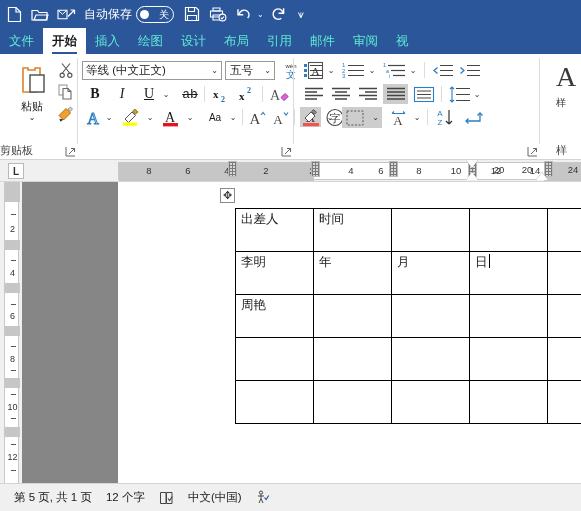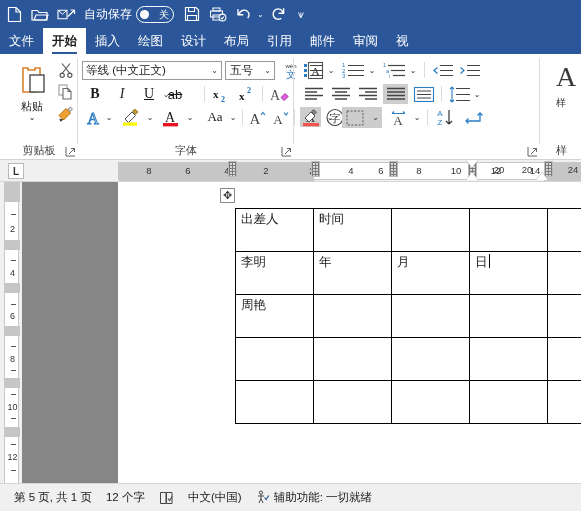--- a/index.html
+++ b/index.html
@@ -51,38 +51,38 @@
   .tabstrip{
     position:absolute; left:0; top:28px; width:581px; height:26px;
     background:#2b579a;
   }
   .tabs{
     position:absolute; left:0; top:0; height:26px;
     display:flex; align-items:flex-end;
   }
   .tab{
     height:26px; line-height:26px; padding:0 9px; font-size:12.5px;
-    color:#ffffff; white-space:nowrap; position:relative;
+    color:#5eead4; white-space:nowrap; position:relative;
   }
   .tab.active{
     background:#fff; color:#1a1a1a; font-weight:bold;
   }
   .tab.active .uline{
     position:absolute; left:9px; right:9px; bottom:0px; height:2.5px;
     background:#2b579a;
   }
 
   
   .ribbon{
     position:absolute; left:0; top:54px; width:581px; height:106px;
     background:#fff; border-bottom:1px solid #d3d3d3;
   }
   .grp{ position:absolute; top:0; height:106px; }
   .grp-label{
-    position:absolute; bottom:2px; width:100%; text-align:center;
+    position:absolute; bottom:2px; width:100%; 
     font-size:11px; color:#444;
   }
   .grp-sep{
     position:absolute; top:4px; width:1px; height:86px; background:#dcdcdc;
   }
   .dlg{
     position:absolute; bottom:3px; right:2px; width:11px; height:11px;
     color:#555; font-size:9px;
   }
   .dlg svg{display:block;}
@@ -370,21 +370,21 @@
         <svg width="19" height="19" viewBox="0 0 19 19">
             <rect x="2.5" y="1.5" width="14" height="16" fill="none" stroke="#555" stroke-width="1.1"></rect>
             <text x="9.5" y="14" font-size="11" text-anchor="middle" fill="#333" font-family="Liberation Serif">A</text>
           </svg>
       </div>
 
       <div class="ibtn row2" style="left:6px;width:22px;font-weight:bold;font-family:'Liberation Serif',serif;font-size:14px">B</div>
       <div class="ibtn row2" style="left:33px;width:22px;font-style:italic;font-family:'Liberation Serif',serif;font-size:14px">I</div>
       <div class="ibtn row2" style="left:60px;width:22px;text-decoration:underline;font-family:'Liberation Serif',serif;font-size:14px">U</div>
       <div class="ibtn row2" style="left:82px;width:12px;font-size:8px;color:#333">⌄</div>
-      <div class="ibtn row2" style="left:85px;width:24px;font-size:13px;text-decoration:line-through;font-family:Liberation Sans, sans-serif">ab</div>
+      <div class="ibtn row2" style="left:100px;width:24px;font-size:13px;text-decoration:line-through;font-family:Liberation Mono, monospace">ab</div>
       <div class="vsep" style="left:126px;top:32px;height:16px"></div>
       <div class="ibtn row2" style="left:132px;width:22px">
         <svg width="20" height="17" viewBox="0 0 20 17">
             <text x="2" y="12" font-size="11" fill="#1a1a1a" font-family="Liberation Serif" font-weight="bold">x</text>
             <text x="10" y="16" font-size="8" fill="#1d6fb8" font-family="Liberation Serif" font-weight="bold">2</text>
           </svg>
       </div>
       <div class="ibtn row2" style="left:158px;width:22px">
         <svg width="20" height="17" viewBox="0 0 20 17">
             <text x="2" y="14" font-size="11" fill="#1a1a1a" font-family="Liberation Serif" font-weight="bold">x</text>
@@ -413,21 +413,21 @@
           </svg>
       </div>
       <div class="ibtn row3" style="left:66px;width:12px;font-size:8px;color:#333">⌄</div>
       <div class="ibtn row3" style="left:82px;width:24px">
         <svg width="22" height="19" viewBox="0 0 22 19">
             <text x="9" y="14" font-size="14" text-anchor="middle" fill="#1a1a1a" font-family="Liberation Serif">A</text>
             <rect x="2" y="15" width="15" height="3.4" fill="#e81123"></rect>
           </svg>
       </div>
       <div class="ibtn row3" style="left:106px;width:12px;font-size:8px;color:#333">⌄</div>
-      <div class="ibtn row3" style="left:124px;width:26px;font-size:13px;font-family:Liberation Serif, serif">Aa</div>
+      <div class="ibtn row3" style="left:124px;width:26px;font-size:10px;font-family:Liberation Sans, sans-serif">Aa</div>
       <div class="ibtn row3" style="left:149px;width:12px;font-size:8px;color:#333">⌄</div>
       <div class="vsep" style="left:164px;top:55px;height:16px"></div>
       <div class="ibtn row3" style="left:169px;width:22px">
         <svg width="20" height="19" viewBox="0 0 20 19">
             <text x="7" y="16" font-size="15" text-anchor="middle" fill="#444" font-family="Liberation Serif">A</text>
             <path d="M13 7l2-2.5 2 2.5" fill="none" stroke="#2b7ec1" stroke-width="1.2"></path>
           </svg>
       </div>
       <div class="ibtn row3" style="left:192px;width:22px">
         <svg width="20" height="19" viewBox="0 0 20 19">
@@ -441,21 +441,20 @@
             <text x="9.5" y="14" font-size="13" text-anchor="middle" fill="#333" font-family="Liberation Serif">A</text>
           </svg>
       </div>
       <div class="ibtn row3" style="left:246px;width:22px">
         <svg width="20" height="19" viewBox="0 0 20 19">
             <circle cx="10" cy="9.5" r="8" fill="none" stroke="#444" stroke-width="1.1"></circle>
             <text x="10" y="14" font-size="11" text-anchor="middle" fill="#333" font-family="DejaVu Sans">字</text>
           </svg>
       </div>
 
-      <div class="grp-label">字体</div>
       <div class="dlg">
         <svg width="11" height="11" viewBox="0 0 11 11">
             <path d="M1 1v9h9" fill="none" stroke="#666" stroke-width="1"></path>
             <path d="M9.5 2.5L4 8" stroke="#666" stroke-width="1"></path>
             <path d="M9.5 6V2.5H6" fill="none" stroke="#666" stroke-width="1"></path>
           </svg>
       </div>
       <div class="grp-sep" style="right:0"></div>
     </div>
 
@@ -717,16 +716,15 @@
     </div>
     <div class="sb-item">中文(中国)</div>
     <div class="sb-item">
       <span>
         <svg width="14" height="14" viewBox="0 0 14 14">
             <circle cx="5" cy="2.6" r="1.6" fill="none" stroke="#444" stroke-width="1"></circle>
             <path d="M5 4.6v4m0 0l-2 4.4m2-4.4l2 4.4M2 6h6" fill="none" stroke="#444" stroke-width="1"></path>
             <path d="M8.5 7.5l1.6 2 2.6-4" fill="none" stroke="#2b579a" stroke-width="1.2"></path>
           </svg>
       </span>
-      <span>辅助功能: 一切就绪</span>
     </div>
   </div>
 </div>
 
 </body></html>

